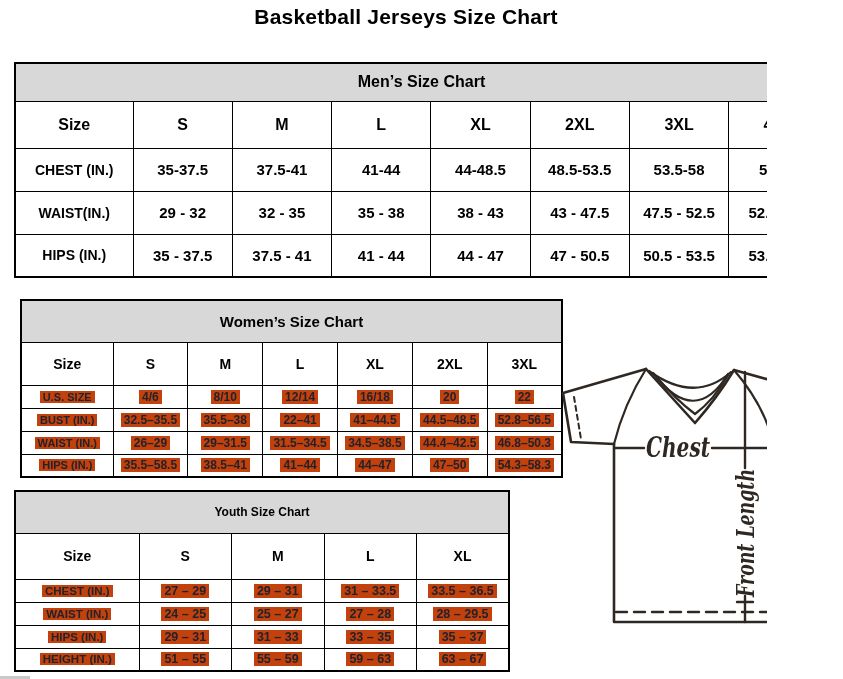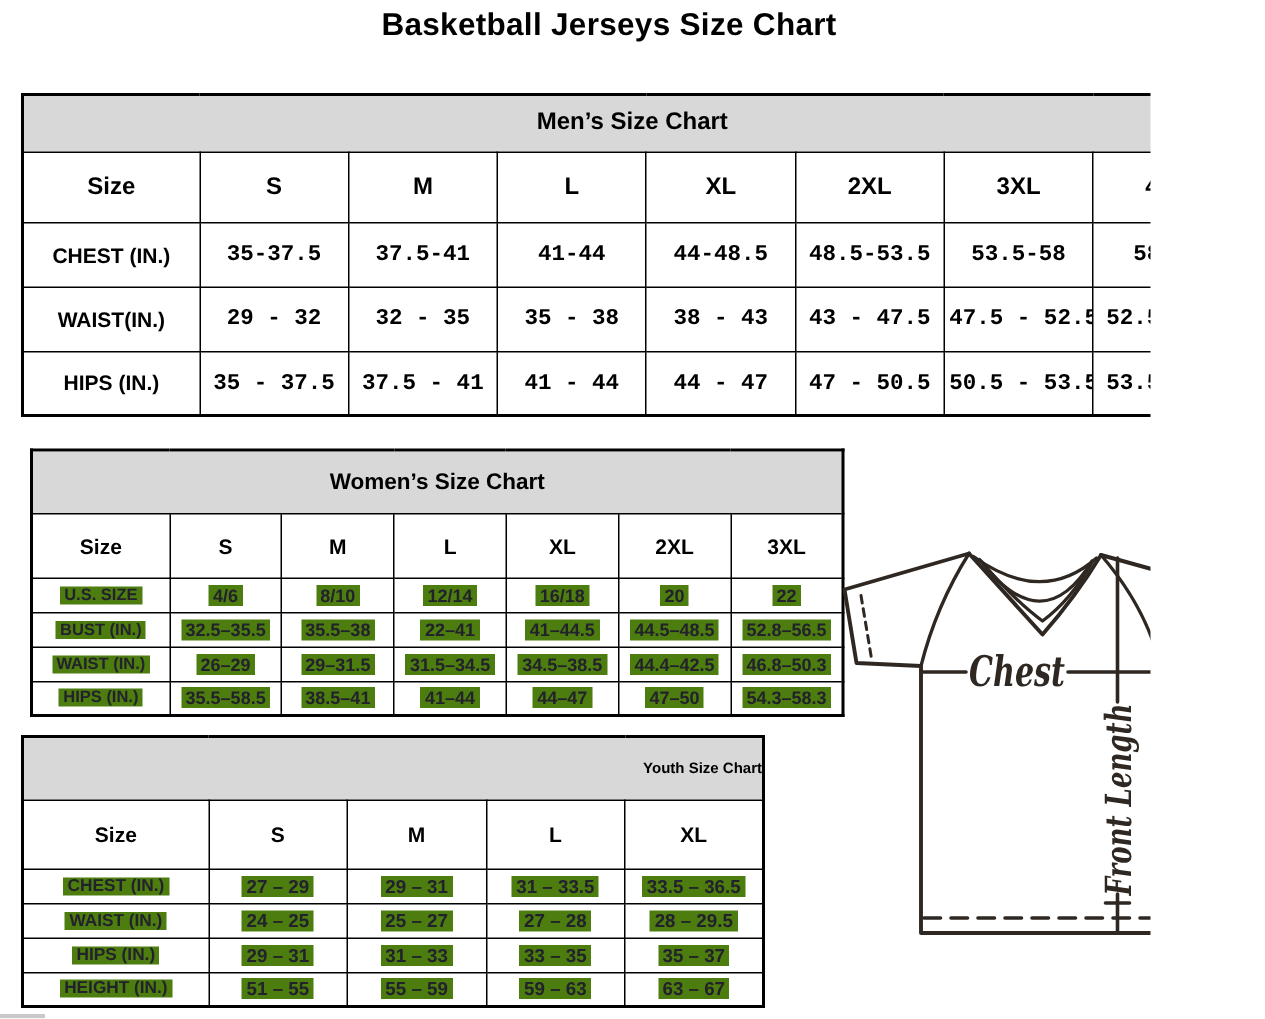--- a/index.html
+++ b/index.html
@@ -13,41 +13,41 @@
   .size-table th,.size-table td{border:1px solid #000;text-align:center;vertical-align:middle;
                    padding:0;font-weight:bold;overflow:hidden;white-space:nowrap;}
   tr.caption td{background:#d8d8d8;font-weight:bold;border:1px solid #000;}
   .hl{padding:0 3px;}
 
   
   .mens{left:14px;top:62px;width:815px;}
   .mens tr.caption{height:38px;} .mens tr.caption td{font-size:16px;}
   .mens tr.cols{height:47px;} .mens tr.cols th{font-size:16px;}
   .mens tbody tr{height:43px;}
-  .mens tbody td{font-size:15px;font-family:Liberation Mono, monospace;}
+  .mens tbody td{font-size:15px;}
   .mens tbody th{font-size:14px;}
 
   
   .womens{left:20px;top:299px;width:543px;}
   .womens tr.caption{height:42px;} .womens tr.caption td{font-size:15px;}
   .womens tr.cols{height:43px;} .womens tr.cols th{font-size:14px;}
   .womens tbody tr{height:23px;}
   .womens tbody td{font-size:12px;}
   .womens tbody th{font-size:11px;}
 
   
   .youth{left:14px;top:490px;width:496px;}
-  .youth tr.caption{height:42px;} .youth tr.caption td{font-size:10px;text-align:right;}
+  .youth tr.caption{height:42px;} .youth tr.caption td{font-size:12px;}
   .youth tr.cols{height:46px;} .youth tr.cols th{font-size:14px;}
   .youth tbody tr{height:23px;}
   .youth tbody td{font-size:12.5px;}
   .youth tbody th{font-size:11.5px;}
 
   
-  .womens tbody .hl,.youth tbody .hl{background:#4d7c0f;color:#22222c;}
+  .womens tbody .hl,.youth tbody .hl{background:#c2410c;color:#22222c;}
   .womens tbody,.youth tbody{color:#22222c;}
 
   .jersey{position:absolute;left:556px;top:360px;width:284px;height:312px;}
   .jersey text{font-family:"DejaVu Serif","Liberation Serif",serif;
                font-style:italic;font-weight:bold;fill:#2f2822;}
 
   .frag{position:absolute;height:3px;background:#c9c9c9;}
   .frag-left{left:0;top:676px;width:30px;}
   .frag-right{left:814px;top:676px;width:29px;}
 </style>

